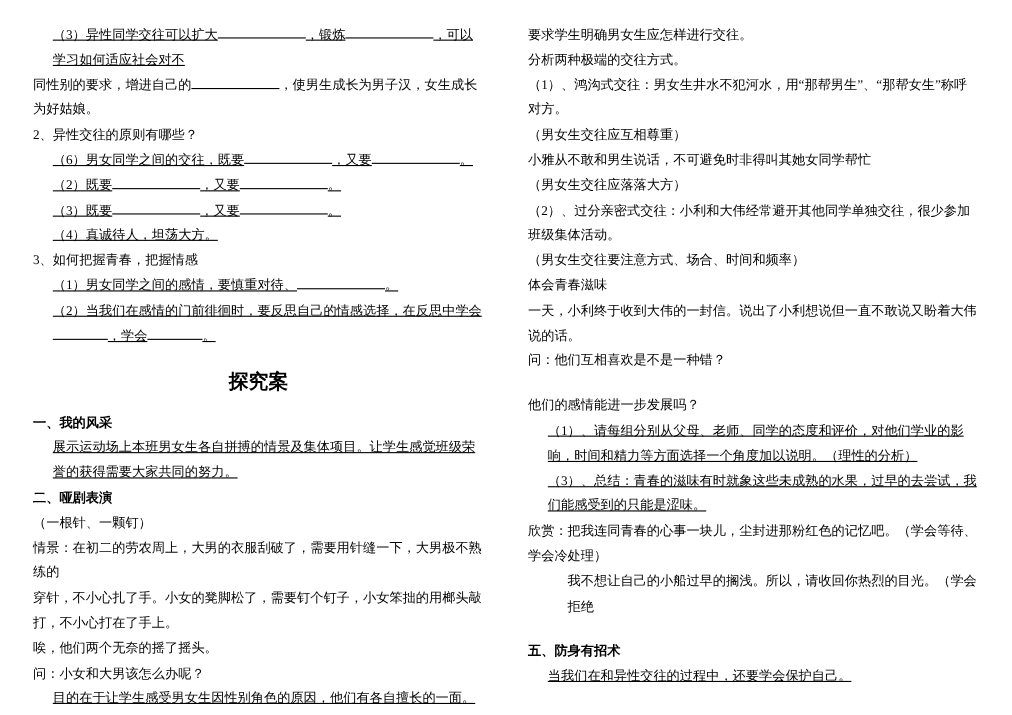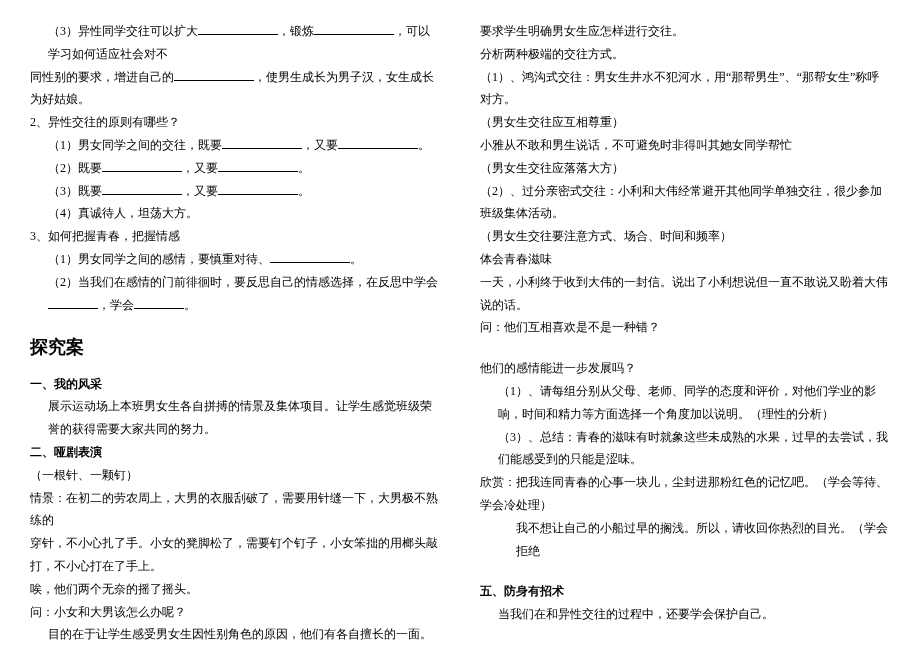--- a/index.html
+++ b/index.html
@@ -22,47 +22,48 @@
   }
   .blank {
     display: inline-block;
     border-bottom: 1px solid #000;
     min-width: 60px;
     height: 1em;
     vertical-align: baseline;
   }
   .blank.w80 { min-width: 80px; }
   .blank.w50 { min-width: 50px; }
-  .indent1 { padding-left: 1.5em; }
+  .indent1 { padding-left: 1.5em; text-decoration: underline; }
   .indent2 { padding-left: 3em; }
   .section-h2 {
     font-size: 18px;
     font-weight: bold;
     margin: 14px 0 8px 0;
+    text-align: center;
   }
   .sub-h {
     font-weight: bold;
   }
   .center { }
   p { margin: 0; }
   .spacer { height: 18px; }
 </style>
 </head>
 <body>
 
 <div class="col">
   <p class="indent1">
     <span>（3）异性同学交往可以扩大</span><span class="blank w80"></span><span>，锻炼</span><span class="blank w80"></span><span>，可以学习如何适应社会对不</span>
   </p>
   <p>
     <span>同性别的要求，增进自己的</span><span class="blank w80"></span><span>，使男生成长为男子汉，女生成长为好姑娘。</span>
   </p>
   <p>2、异性交往的原则有哪些？</p>
   <p class="indent1">
-    <span>（1）男女同学之间的交往，既要</span><span class="blank w80"></span><span>，又要</span><span class="blank w80"></span><span>。</span>
+    <span>（6）男女同学之间的交往，既要</span><span class="blank w80"></span><span>，又要</span><span class="blank w80"></span><span>。</span>
   </p>
   <p class="indent1">
     <span>（2）既要</span><span class="blank w80"></span><span>，又要</span><span class="blank w80"></span><span>。</span>
   </p>
   <p class="indent1">
     <span>（3）既要</span><span class="blank w80"></span><span>，又要</span><span class="blank w80"></span><span>。</span>
   </p>
   <p class="indent1">（4）真诚待人，坦荡大方。</p>
   <p>3、如何把握青春，把握情感</p>
   <p class="indent1">

